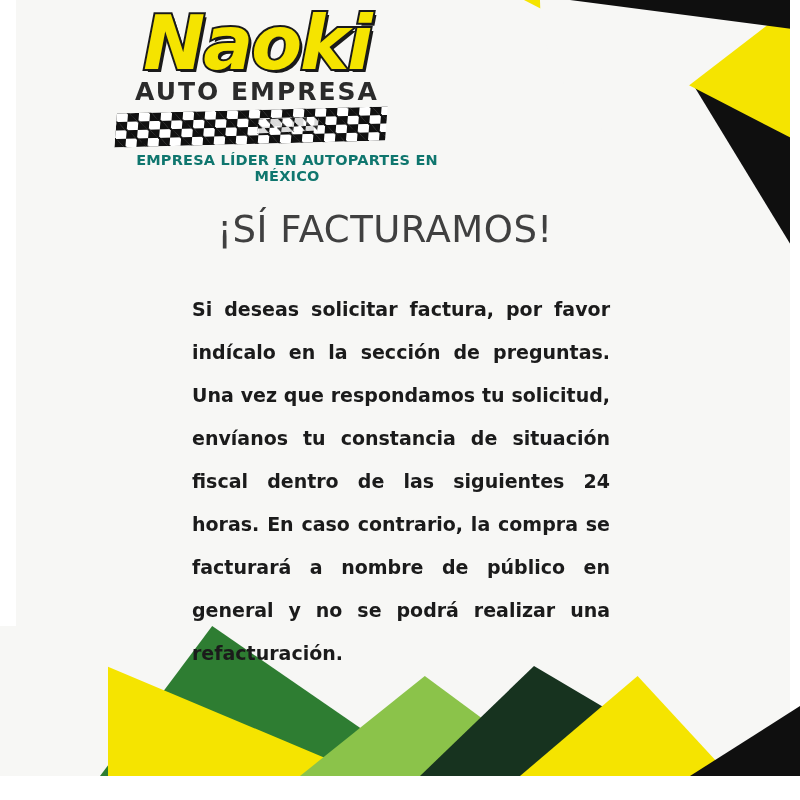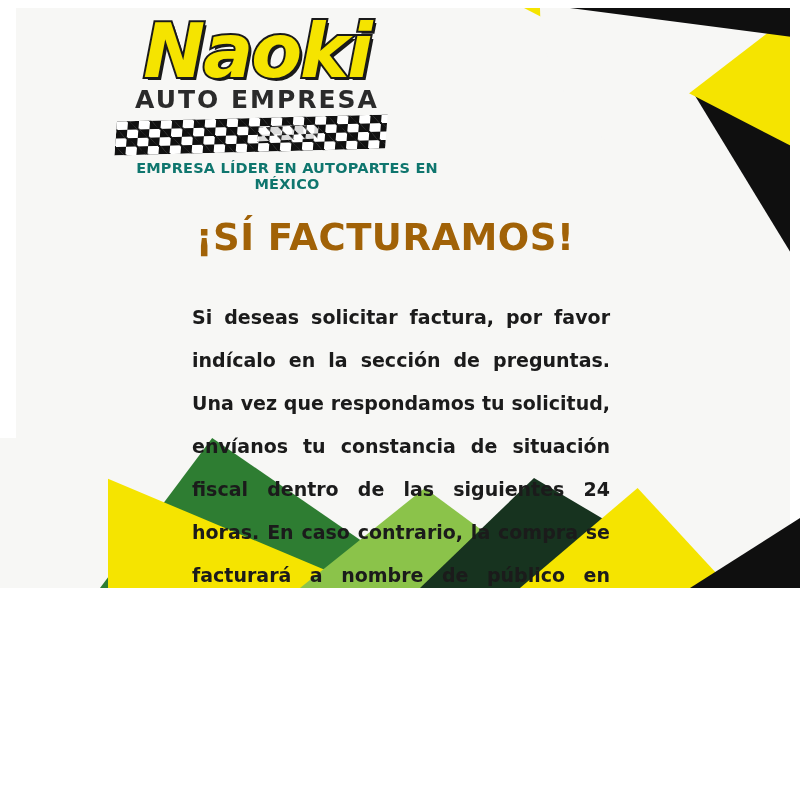--- a/index.html
+++ b/index.html
@@ -10,24 +10,23 @@
   body {
     width: 800px;
     height: 800px;
     font-family: "Liberation Sans", sans-serif;
     overflow: hidden;
   }
 
   #flyer {
     position: relative;
     width: 800px;
-    height: 580px;
+    height: 776px;
     background: #f7f7f5;
     overflow: hidden;
-    margin-top: 8px;
   }
 
   
   .deco {
     position: absolute;
     pointer-events: none;
   }
 
   
   .tr-black {
@@ -210,22 +209,22 @@
 
   
   .headline {
     position: absolute;
     top: 208px;
     left: 0;
     width: 770px;
     text-align: center;
     font-family: "DejaVu Sans", sans-serif;
     font-size: 37px;
-    font-weight: bold;
-    color: #a16207;
+    font-weight: normal;
+    color: #404040;
     letter-spacing: .5px;
   }
 
   
   .body-text {
     position: absolute;
     top: 288px;
     left: 192px;
     width: 418px;
     font-family: "DejaVu Sans", sans-serif;

